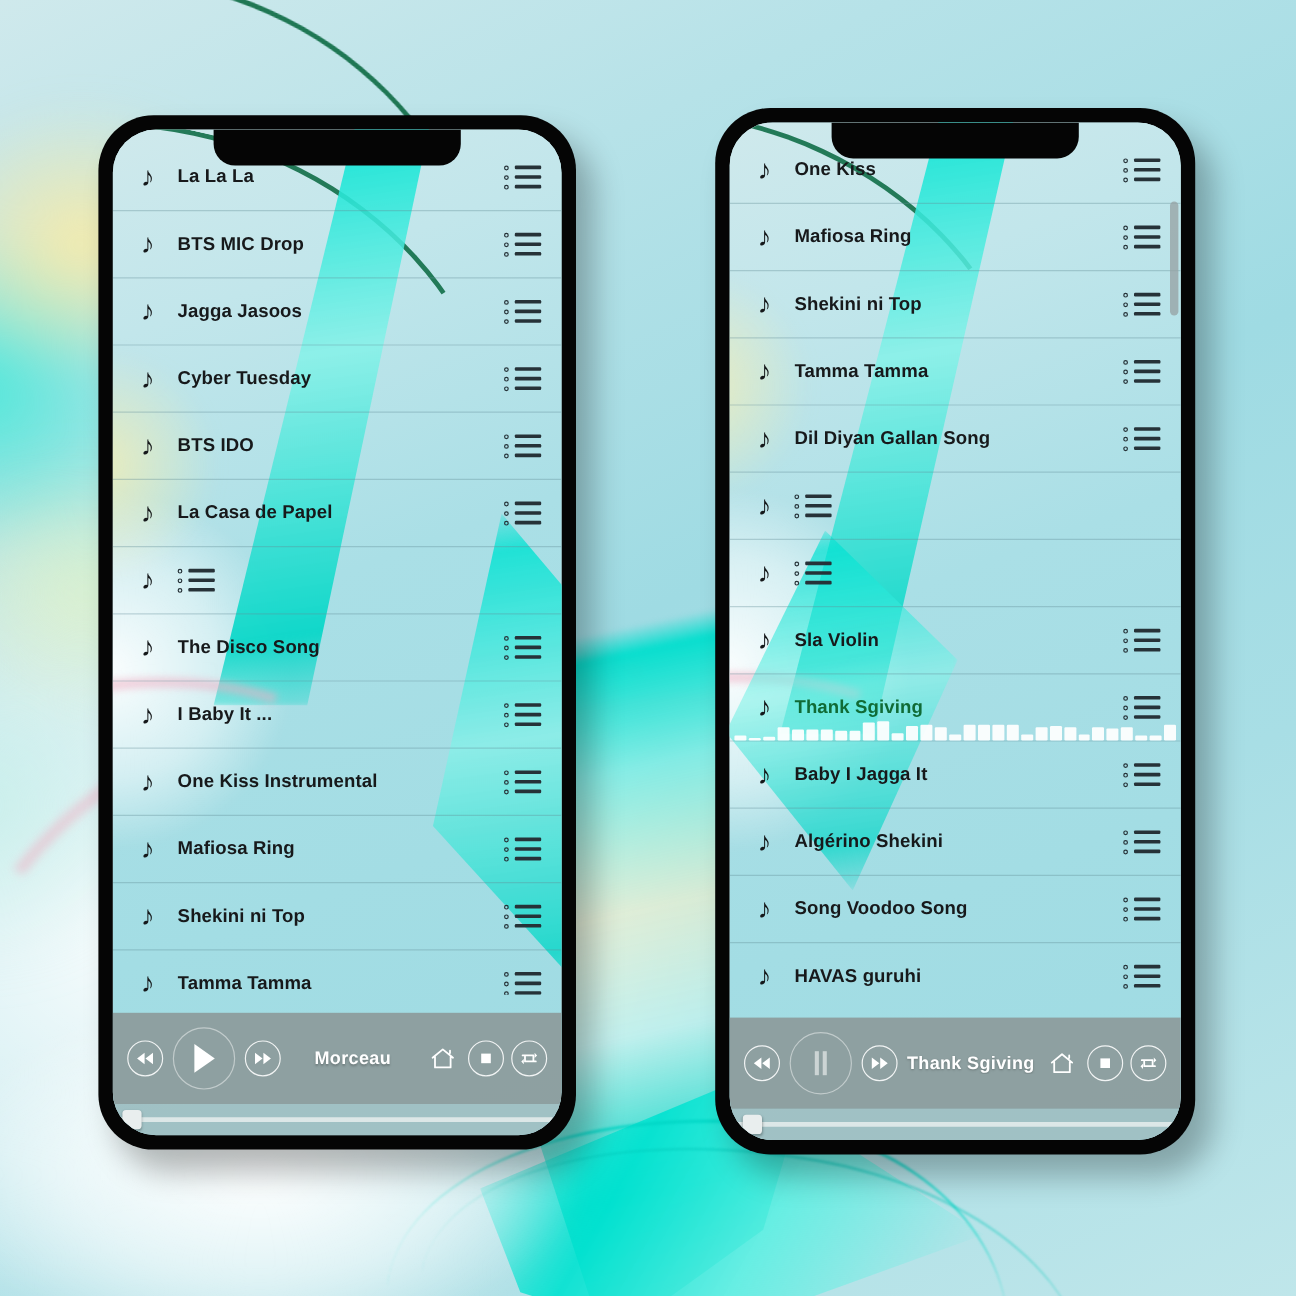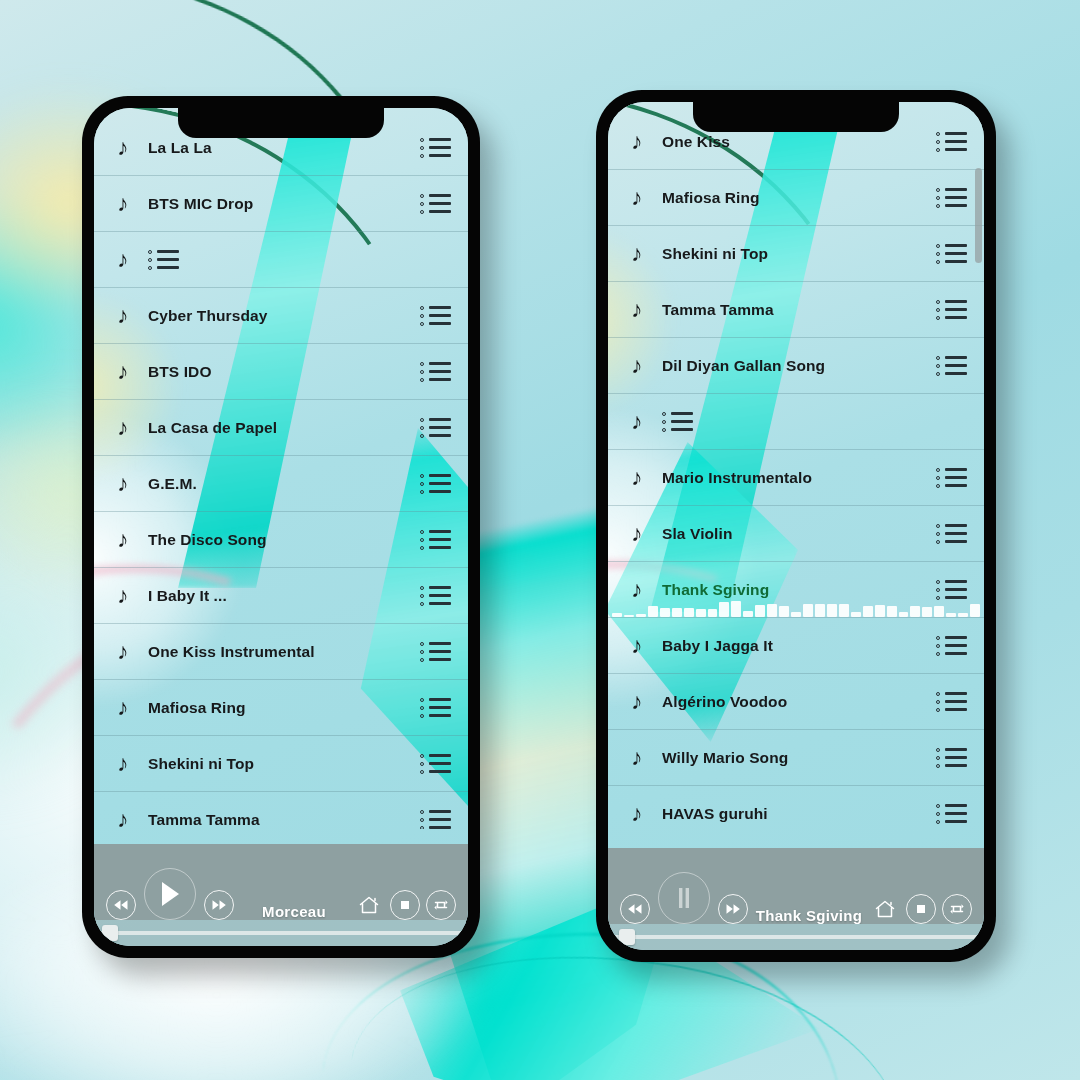--- a/index.html
+++ b/index.html
@@ -223,21 +223,21 @@
     position: absolute; right: 2px; z-index: 30;
     width: 7px; border-radius: 4px;
     background: rgba(150,160,162,0.75);
   }
 
   
   .player {
     position: relative; z-index: 20;
     height: 76px;
     background: rgba(138,150,150,0.86);
-    display: flex; align-items: flex-end;
+    display: flex; align-items: center;
     padding: 0 12px;
     flex: 0 0 76px;
     margin-top: 15px;
   }
   .ctrl {
     width: 30px; height: 30px; border-radius: 50%;
     border: 1.6px solid rgba(255,255,255,0.88);
     display: flex; align-items: center; justify-content: center;
     flex: 0 0 auto;
     color: #fff;
@@ -339,38 +339,39 @@
               <span class="li-bar"></span>
             </span>
             <span class="li-row r2">
               <span class="li-dot"></span>
               <span class="li-bar"></span>
             </span>
           </span>
         </div>
         <div class="track-row">
           <span class="note-icon">♪</span>
-          <span class="list-icon">
-            <span class="li-row r0">
-              <span class="li-dot"></span>
-              <span class="li-bar"></span>
-            </span>
-            <span class="li-row r1">
-              <span class="li-dot"></span>
-              <span class="li-bar"></span>
-            </span>
-            <span class="li-row r2">
-              <span class="li-dot"></span>
-              <span class="li-bar"></span>
-            </span>
-          </span>
-        </div>
-        <div class="track-row">
-          <span class="note-icon">♪</span>
-          <span class="track-name">Cyber Thursday</span>
+          <span class="track-name">Jagga Jasoos</span>
+          <span class="list-icon">
+            <span class="li-row r0">
+              <span class="li-dot"></span>
+              <span class="li-bar"></span>
+            </span>
+            <span class="li-row r1">
+              <span class="li-dot"></span>
+              <span class="li-bar"></span>
+            </span>
+            <span class="li-row r2">
+              <span class="li-dot"></span>
+              <span class="li-bar"></span>
+            </span>
+          </span>
+        </div>
+        <div class="track-row">
+          <span class="note-icon">♪</span>
+          <span class="track-name">Cyber Tuesday</span>
           <span class="list-icon">
             <span class="li-row r0">
               <span class="li-dot"></span>
               <span class="li-bar"></span>
             </span>
             <span class="li-row r1">
               <span class="li-dot"></span>
               <span class="li-bar"></span>
             </span>
             <span class="li-row r2">
@@ -410,21 +411,20 @@
               <span class="li-bar"></span>
             </span>
             <span class="li-row r2">
               <span class="li-dot"></span>
               <span class="li-bar"></span>
             </span>
           </span>
         </div>
         <div class="track-row">
           <span class="note-icon">♪</span>
-          <span class="track-name">G.E.M.</span>
           <span class="list-icon">
             <span class="li-row r0">
               <span class="li-dot"></span>
               <span class="li-bar"></span>
             </span>
             <span class="li-row r1">
               <span class="li-dot"></span>
               <span class="li-bar"></span>
             </span>
             <span class="li-row r2">
@@ -708,21 +708,20 @@
               <span class="li-bar"></span>
             </span>
             <span class="li-row r2">
               <span class="li-dot"></span>
               <span class="li-bar"></span>
             </span>
           </span>
         </div>
         <div class="track-row">
           <span class="note-icon">♪</span>
-          <span class="track-name">Mario Instrumentalo</span>
           <span class="list-icon">
             <span class="li-row r0">
               <span class="li-dot"></span>
               <span class="li-bar"></span>
             </span>
             <span class="li-row r1">
               <span class="li-dot"></span>
               <span class="li-bar"></span>
             </span>
             <span class="li-row r2">
@@ -813,39 +812,39 @@
               <span class="li-bar"></span>
             </span>
             <span class="li-row r2">
               <span class="li-dot"></span>
               <span class="li-bar"></span>
             </span>
           </span>
         </div>
         <div class="track-row">
           <span class="note-icon">♪</span>
-          <span class="track-name">Algérino Voodoo</span>
-          <span class="list-icon">
-            <span class="li-row r0">
-              <span class="li-dot"></span>
-              <span class="li-bar"></span>
-            </span>
-            <span class="li-row r1">
-              <span class="li-dot"></span>
-              <span class="li-bar"></span>
-            </span>
-            <span class="li-row r2">
-              <span class="li-dot"></span>
-              <span class="li-bar"></span>
-            </span>
-          </span>
-        </div>
-        <div class="track-row">
-          <span class="note-icon">♪</span>
-          <span class="track-name">Willy Mario Song</span>
+          <span class="track-name">Algérino Shekini</span>
+          <span class="list-icon">
+            <span class="li-row r0">
+              <span class="li-dot"></span>
+              <span class="li-bar"></span>
+            </span>
+            <span class="li-row r1">
+              <span class="li-dot"></span>
+              <span class="li-bar"></span>
+            </span>
+            <span class="li-row r2">
+              <span class="li-dot"></span>
+              <span class="li-bar"></span>
+            </span>
+          </span>
+        </div>
+        <div class="track-row">
+          <span class="note-icon">♪</span>
+          <span class="track-name">Song Voodoo Song</span>
           <span class="list-icon">
             <span class="li-row r0">
               <span class="li-dot"></span>
               <span class="li-bar"></span>
             </span>
             <span class="li-row r1">
               <span class="li-dot"></span>
               <span class="li-bar"></span>
             </span>
             <span class="li-row r2">

